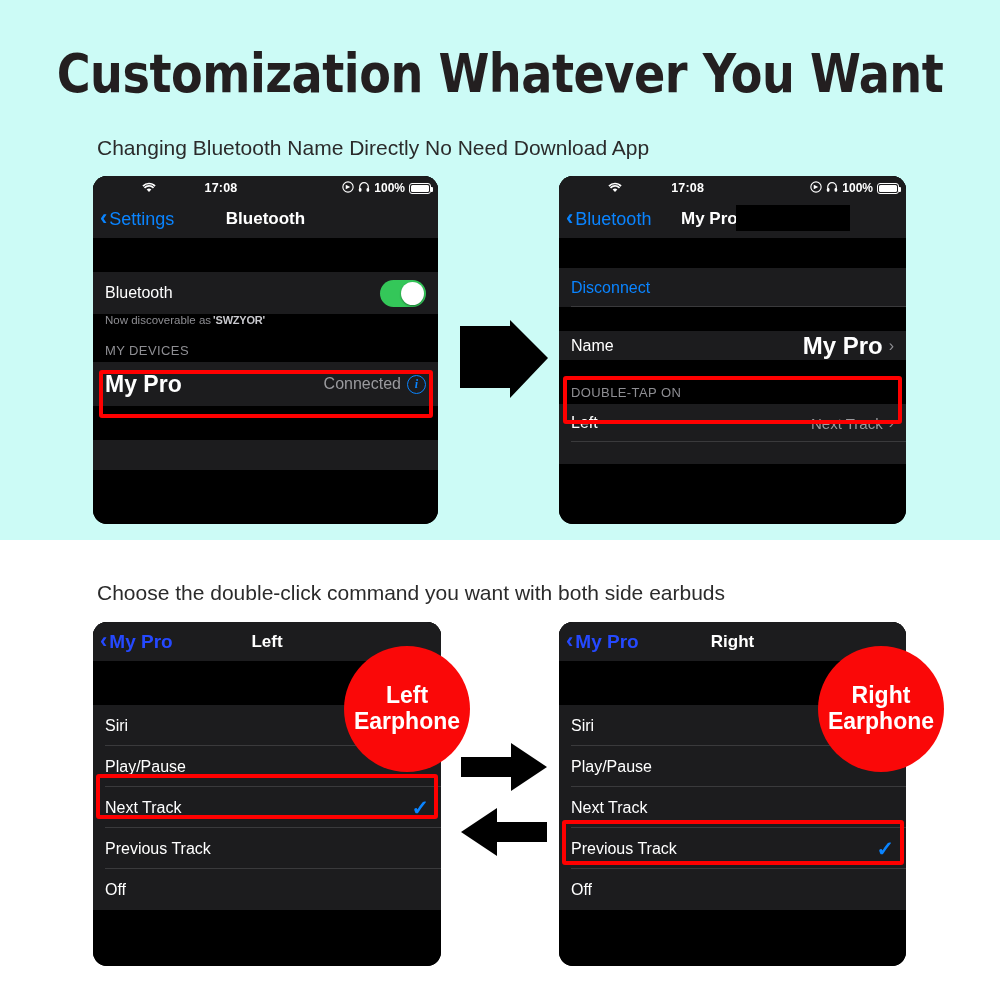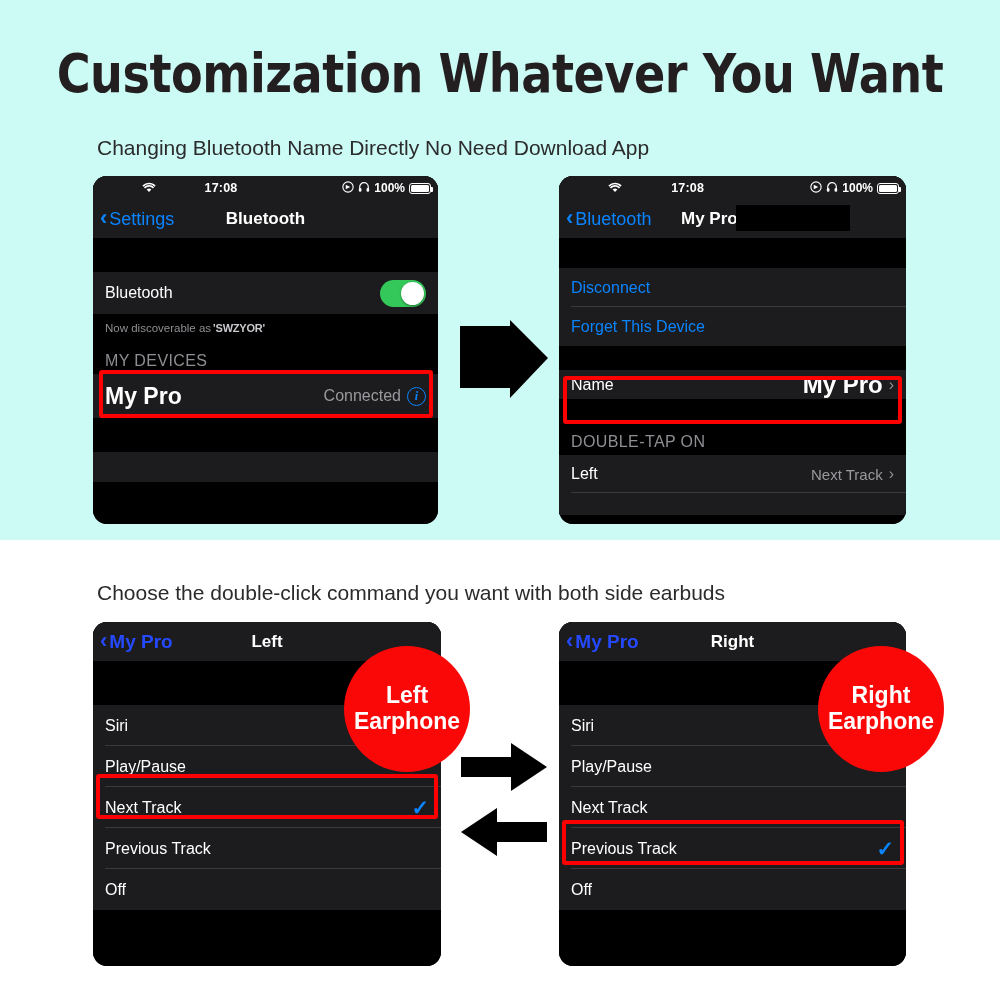--- a/index.html
+++ b/index.html
@@ -112,27 +112,27 @@
     box-sizing:border-box;
     position:relative;
   }
   .row .sep{
     position:absolute;left:12px;right:0;bottom:0;height:1px;background:#3a3a3c;
   }
   .row.link{color:#0a84ff;}
   .row .val{color:#9a9a9e;font-size:15px;display:flex;align-items:center;gap:6px;}
   .chevr{color:#8e8e93;font-size:16px;}
   .caption{
-    background:#000;color:#8e8e93;font-size:16px;
+    background:#000;color:#8e8e93;font-size:13px;
     display:flex;align-items:flex-end;padding:0 12px 4px 12px;
-    letter-spacing:0.4px;box-sizing:border-box;margin-top:12px;
+    letter-spacing:0.4px;box-sizing:border-box;
   }
   .discover{
     background:#000;color:#8e8e93;font-size:11.5px;
-    display:flex;align-items:center;padding:0 12px;box-sizing:border-box;
+    display:flex;padding:0 12px;box-sizing:border-box;
   }
   .discover b{color:#c9c9ce;font-size:11px;margin-left:2px;letter-spacing:-0.2px;}
 
   
   .toggle{
     width:46px;height:27px;border-radius:14px;background:#34c759;position:relative;
   }
   .toggle i{
     position:absolute;right:2px;top:2px;width:23px;height:23px;border-radius:50%;
     background:#fff;display:block;
@@ -309,23 +309,20 @@
         <div class="nav-title offset" style="left:122px;top:9px;">My Pro</div>
         <div class="redact" style="left:177px;top:5px;width:114px;height:26px;"></div>
       </div>
 
       <div class="gap" style="height:30px;"></div>
 
       <div class="row link" style="height:39px;">
         <span>Disconnect</span>
         <span class="sep"></span>
       </div>
-      <div class="row link" style="height:39px;">
-        <span>Forget This Device</span>
-      </div>
 
       <div class="gap" style="height:24px;"></div>
 
       <div class="row" style="height:29px;">
         <span>Name</span>
         <span class="val">
           <span style="color:#fff;font-size:24px;font-weight:bold;">My Pro</span>
           <span class="chevr">›</span>
         </span>
       </div>

